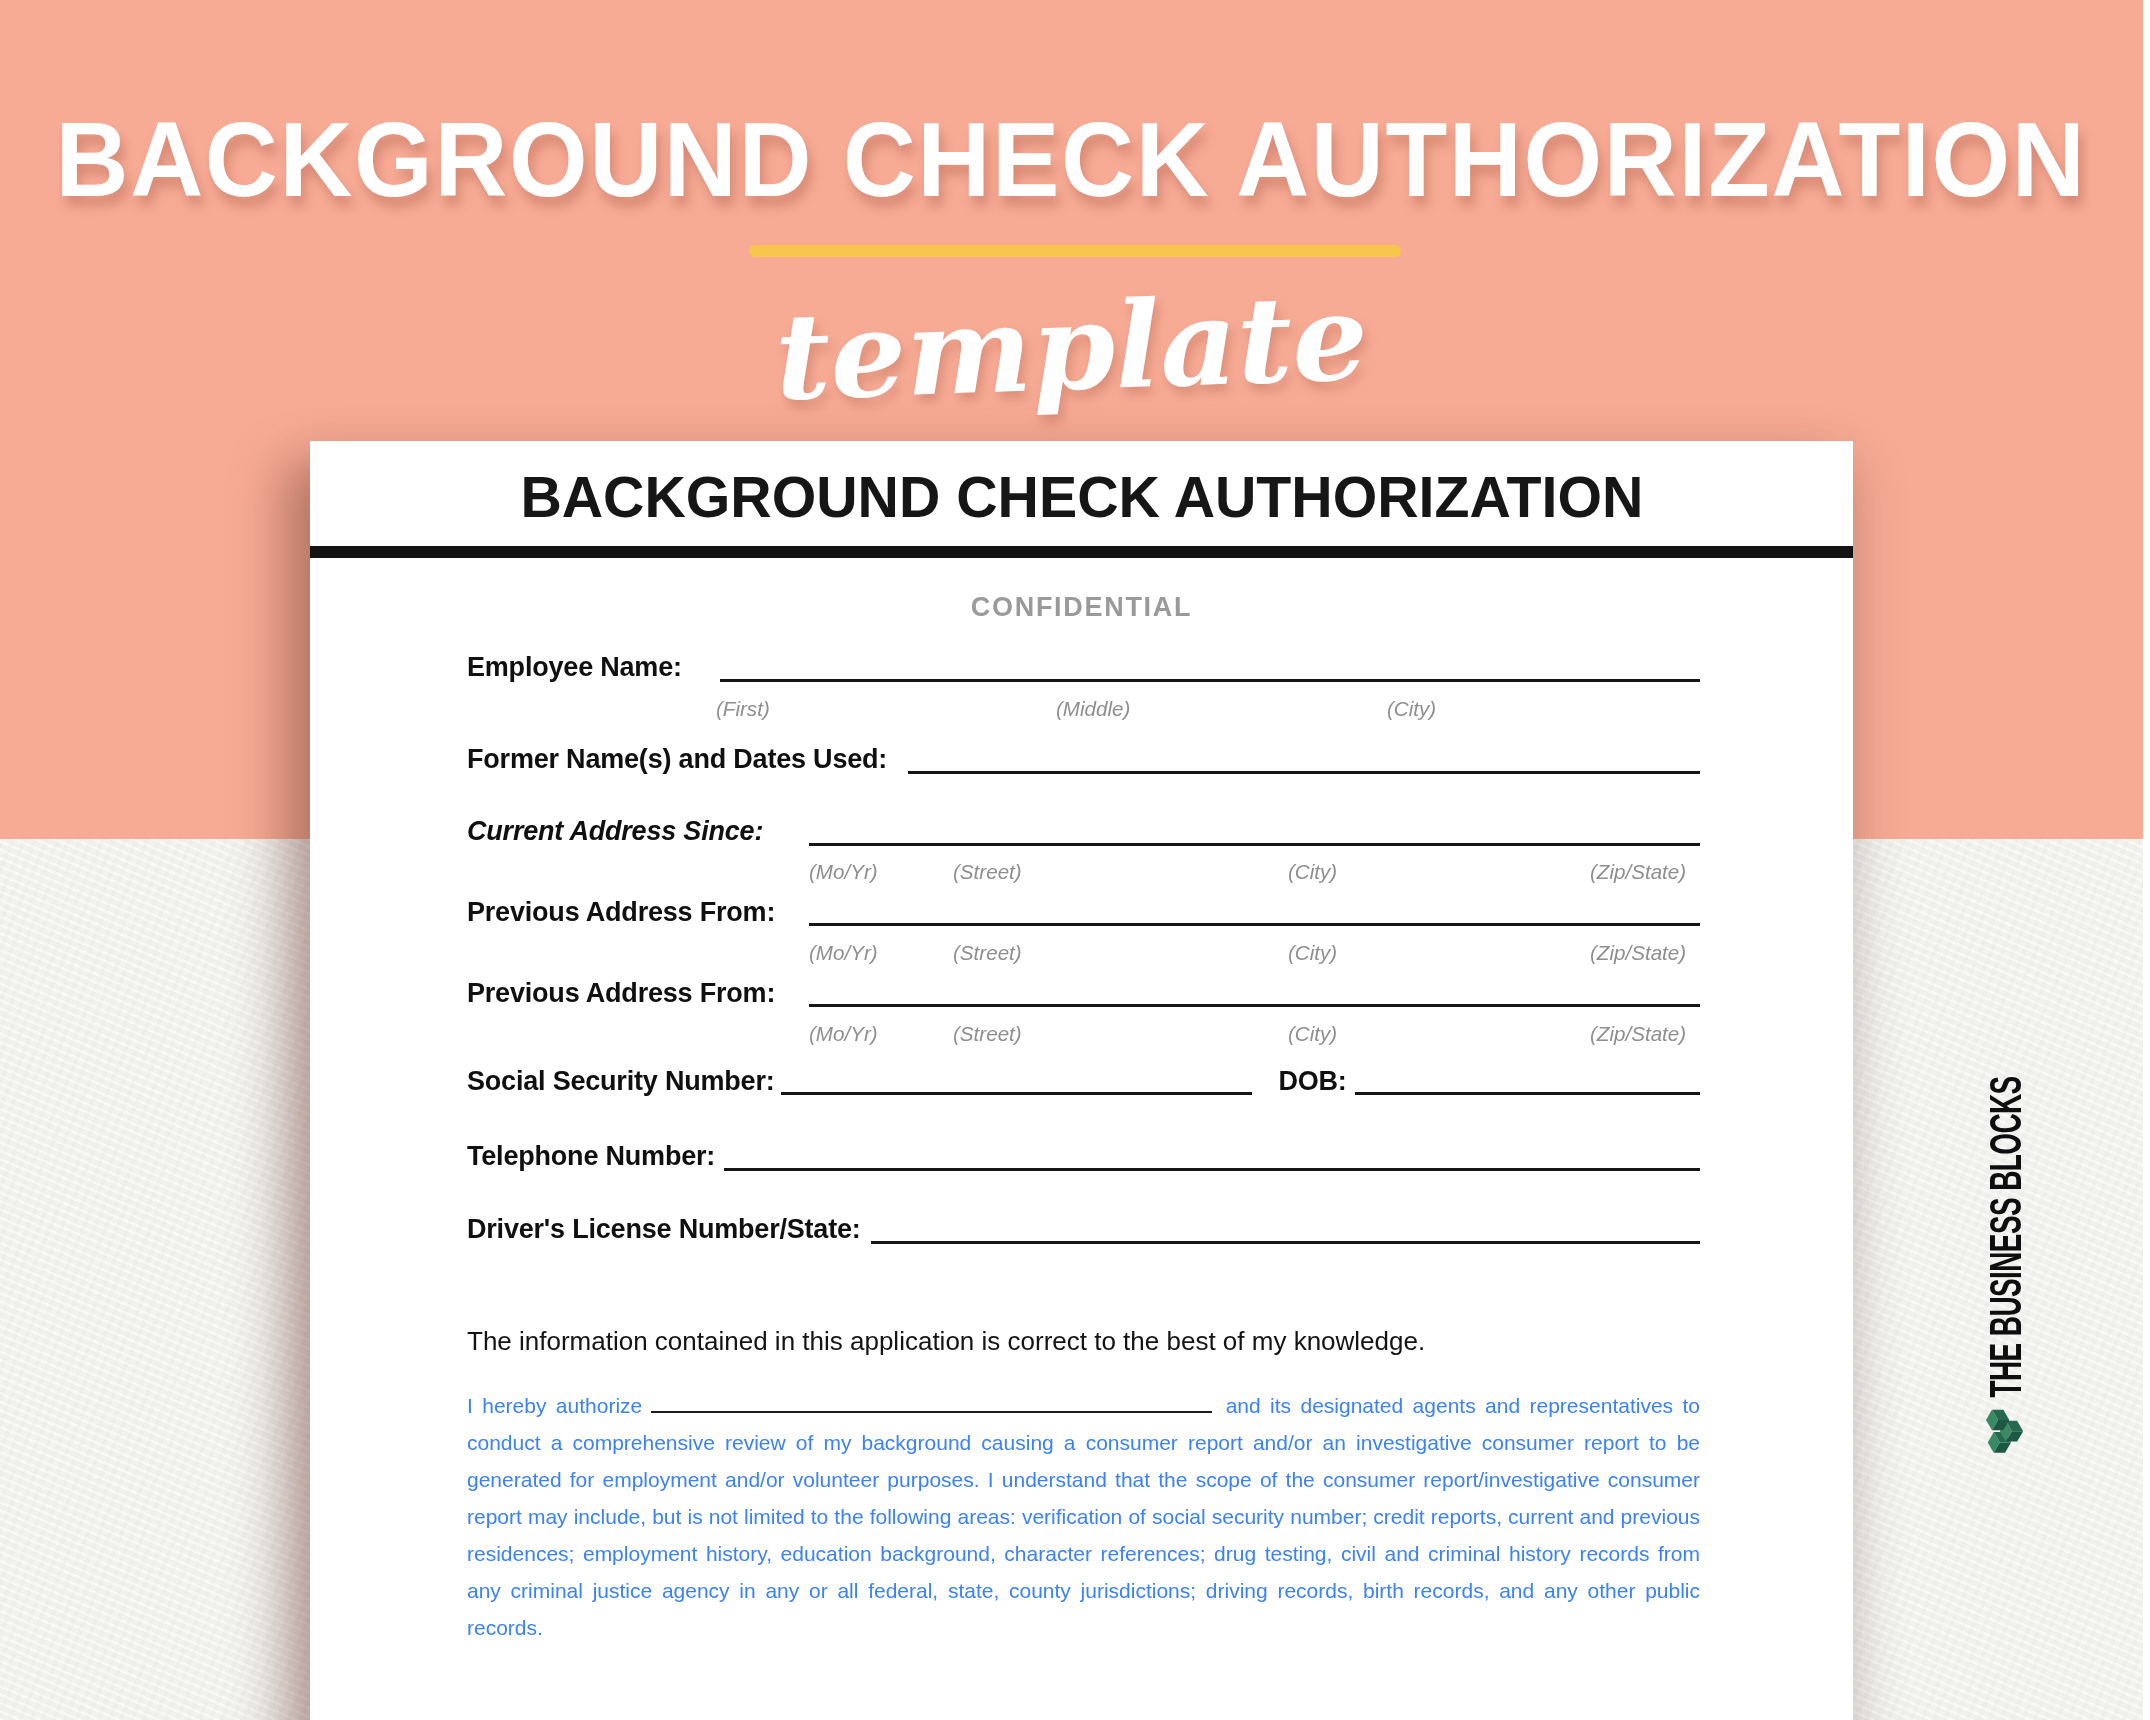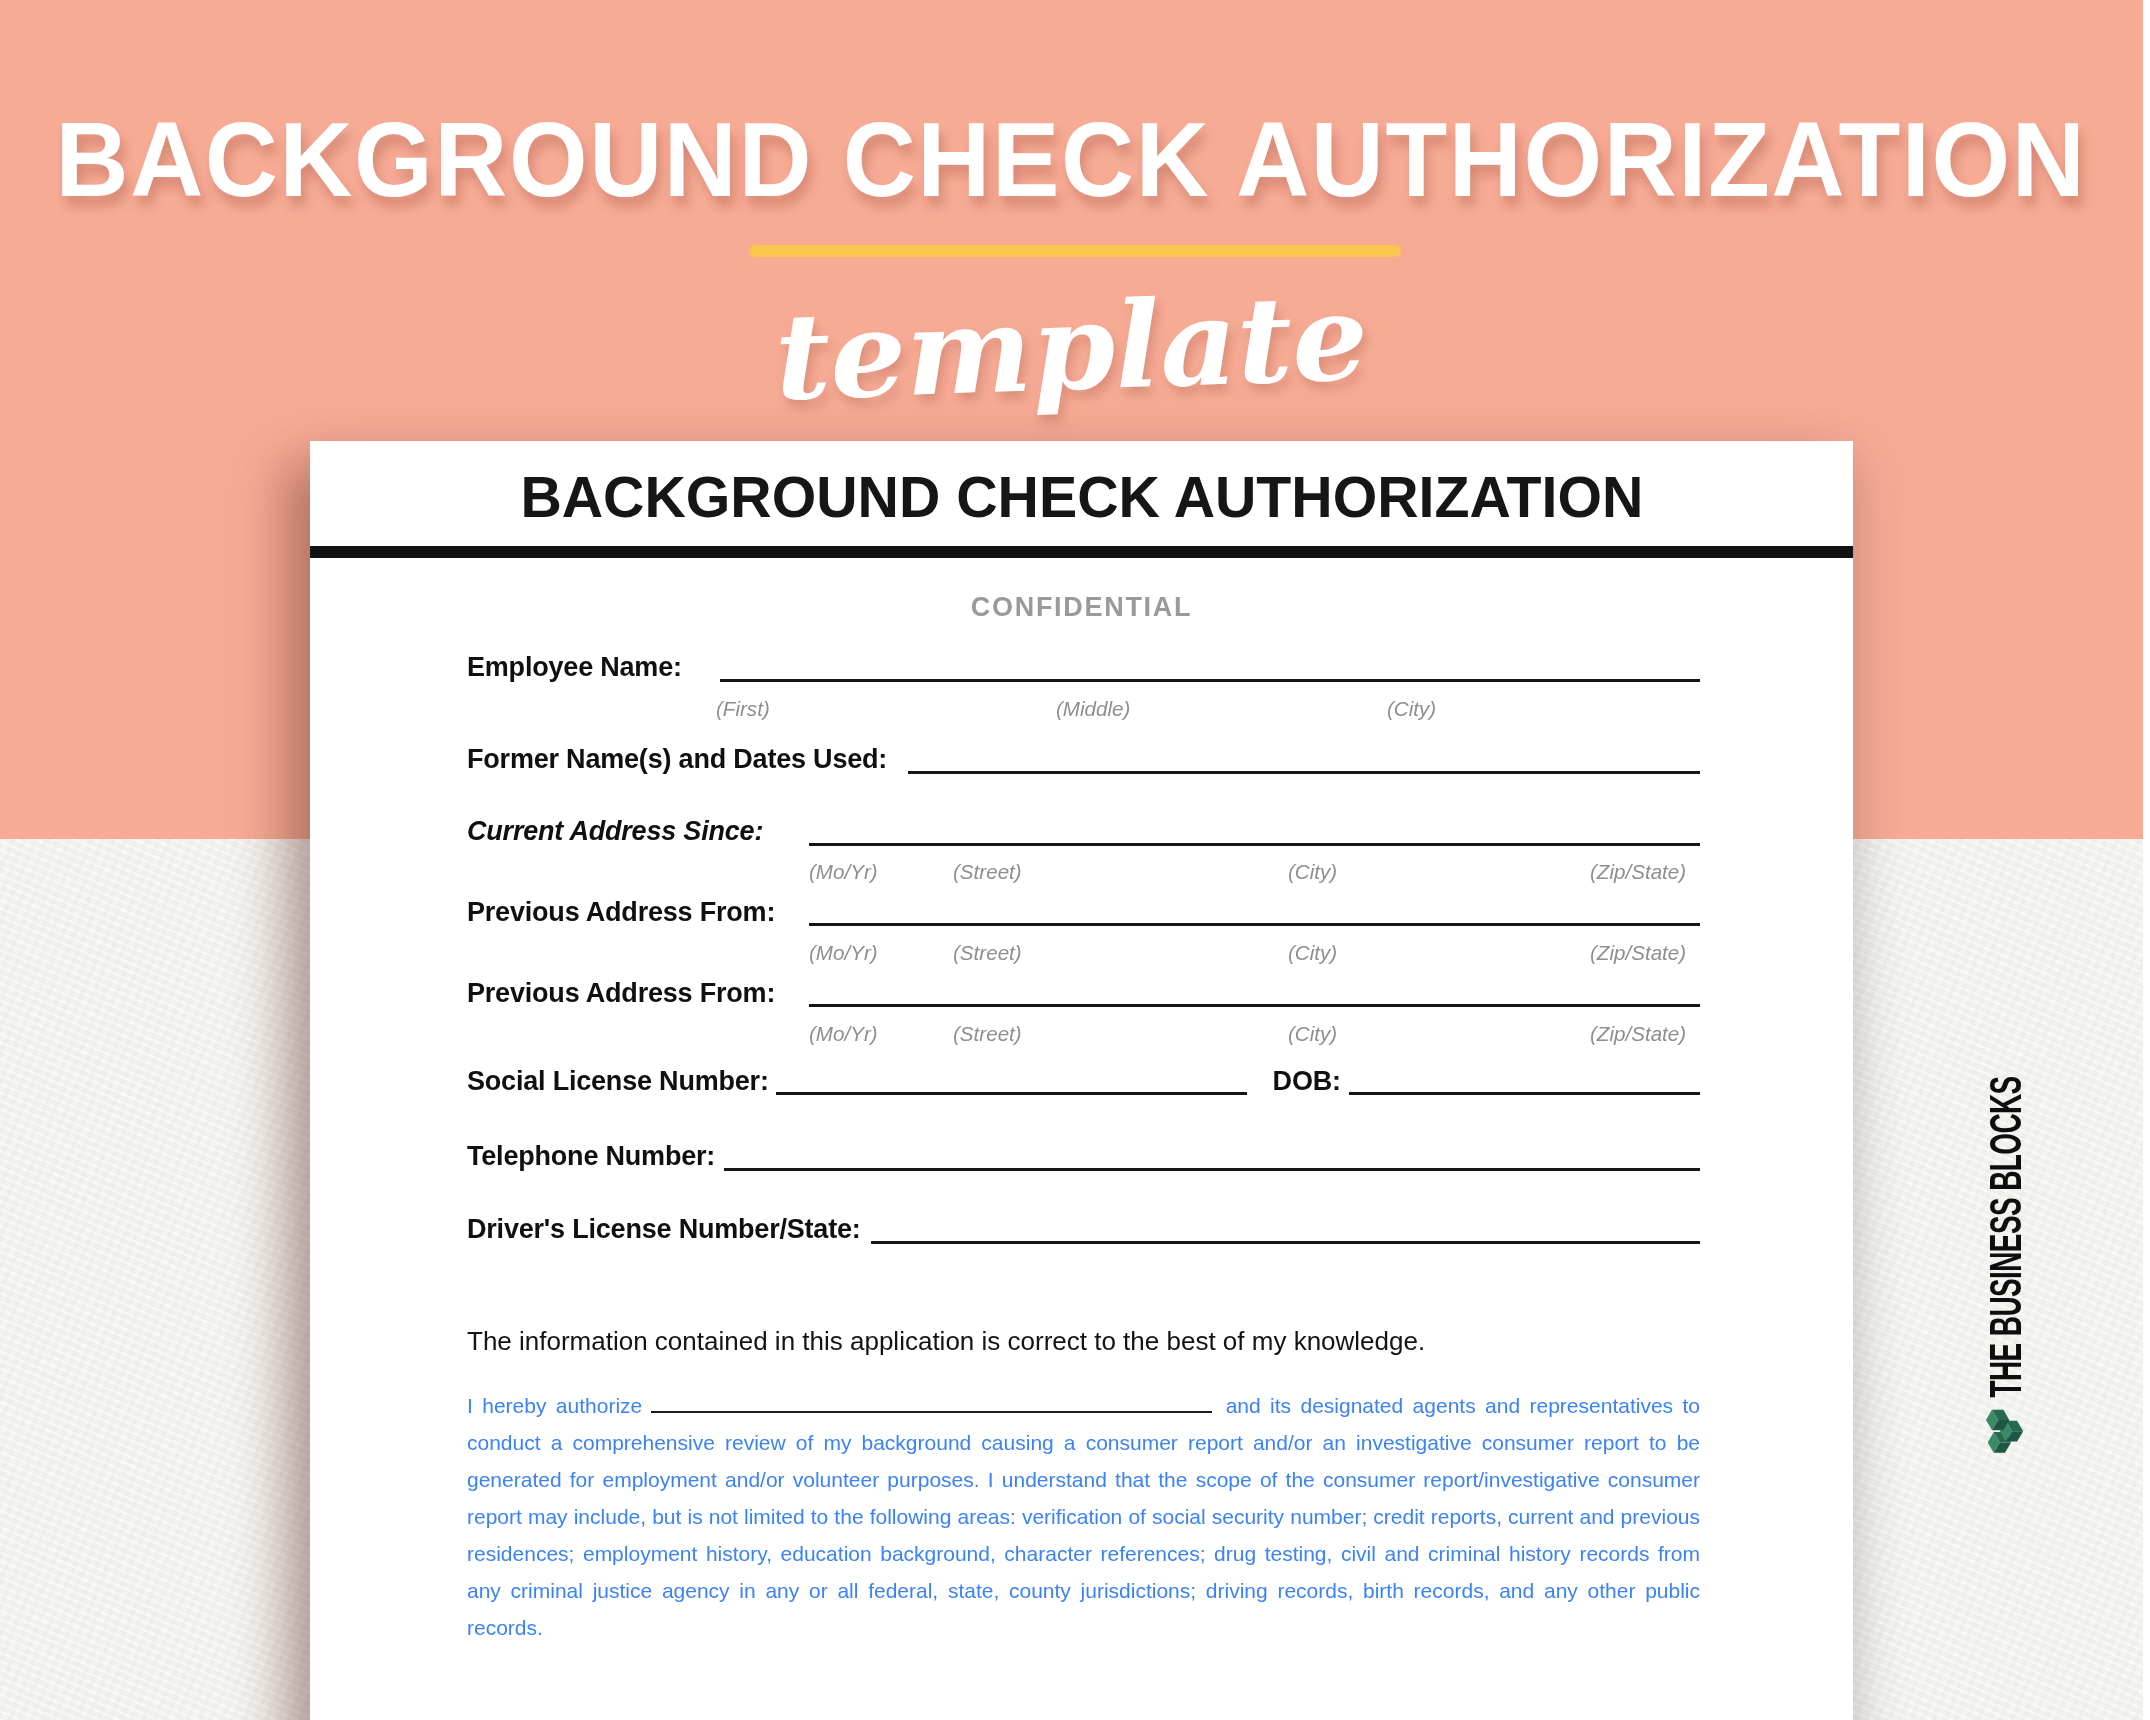--- a/index.html
+++ b/index.html
@@ -175,21 +175,21 @@
       <span class="line"></span>
     </div>
     <div class="sub-row" style="top:581px;">
       <span class="sub" style="left:342px;">(Mo/Yr)</span>
       <span class="sub" style="left:486px;">(Street)</span>
       <span class="sub" style="left:821px;">(City)</span>
       <span class="sub" style="left:1123px;">(Zip/State)</span>
     </div>
 
     <div class="row" style="top:626px;height:28px;">
-      <span class="lbl">Social License Number:</span>
+      <span class="lbl">Social Security Number:</span>
       <span class="line fixed" style="width:471px;margin-left:6.9px;"></span>
       <span class="lbl" style="margin-left:26px;">DOB:</span>
       <span class="line" style="margin-left:8.6px;"></span>
     </div>
 
     <div class="row" style="top:701px;height:29px;">
       <span class="lbl">Telephone Number:</span>
       <span class="line" style="margin-left:8.6px;"></span>
     </div>
 

